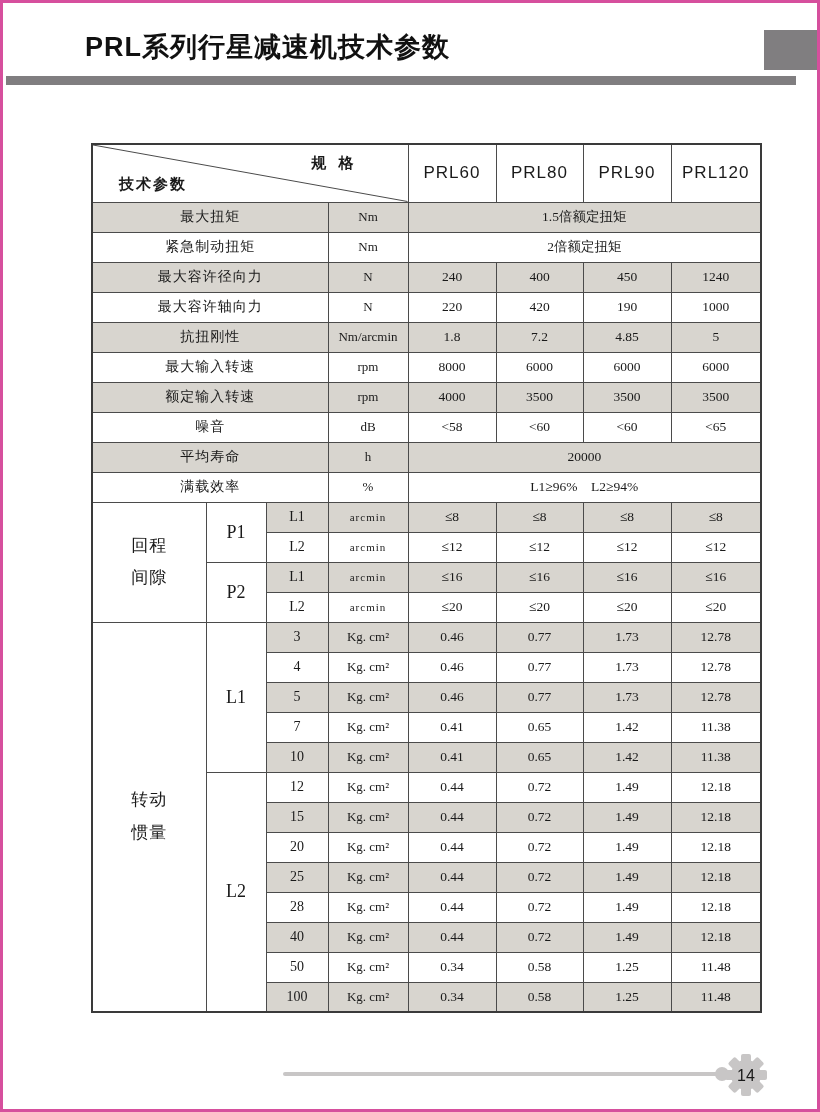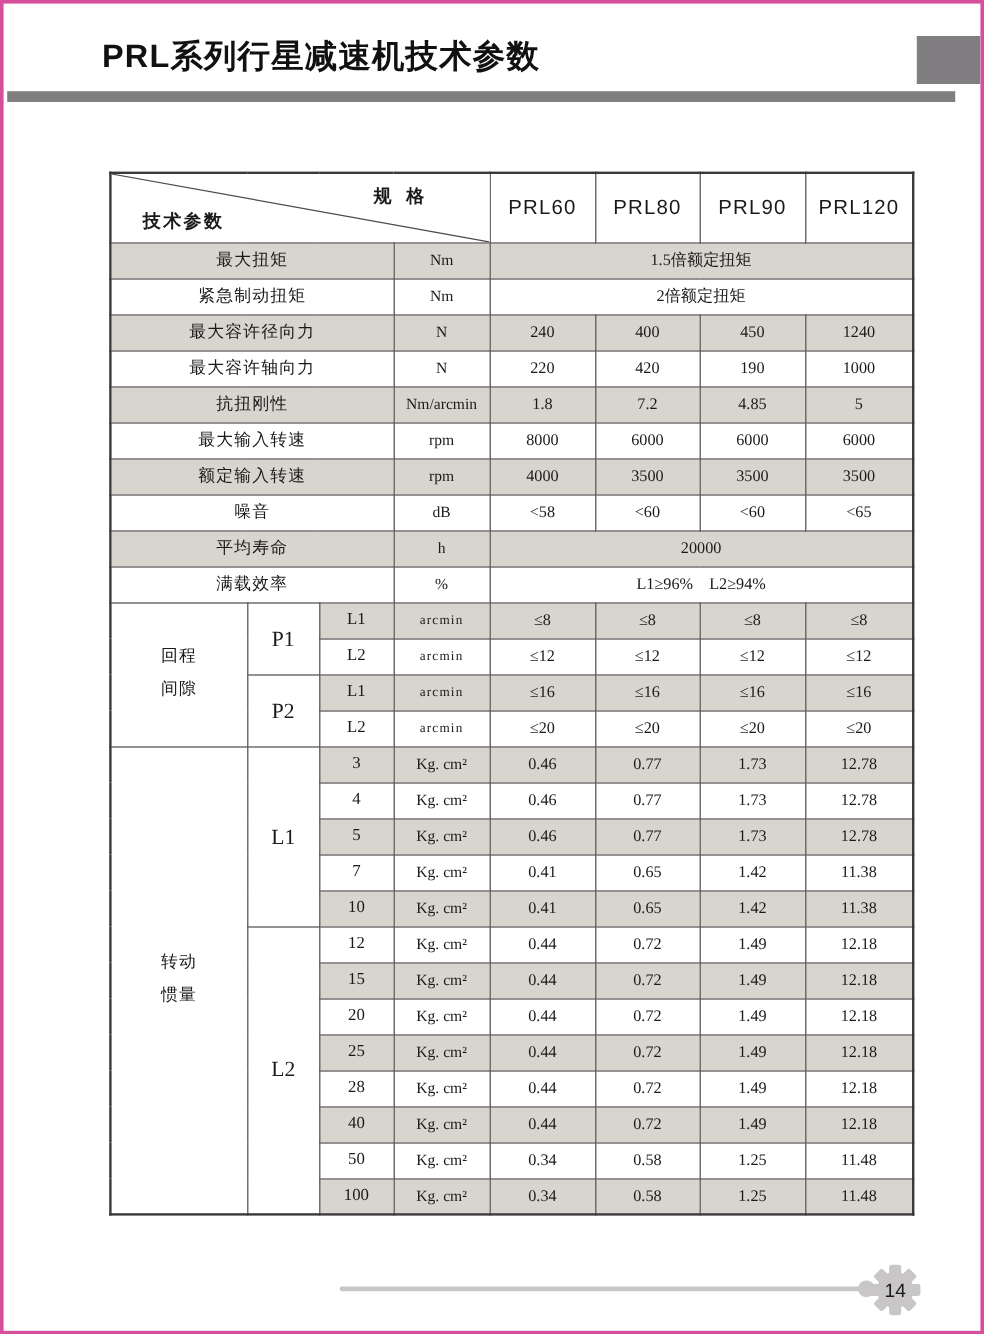--- a/index.html
+++ b/index.html
@@ -48,21 +48,21 @@
   .diag-line{position:absolute;left:0;top:0;width:100%;height:100%;}
   .spec-label{position:absolute;top:9px;right:50px;font-size:15px;font-weight:bold;letter-spacing:4px;text-align:right;}
   .param-label{position:absolute;bottom:8px;left:26px;font-size:15px;font-weight:bold;letter-spacing:2px;}
   th.model{font-size:17px;font-weight:normal;letter-spacing:1px;font-family:"Liberation Sans",sans-serif;margin-top:29px;}
   
   td.pname{font-size:14px;letter-spacing:1px;padding-right:78px;}
   td.unit{font-family:"Liberation Serif",serif;font-size:13px;}
   td.unit.arc{font-size:11px;letter-spacing:1px;}
   td.val{font-family:"Liberation Serif",serif;font-size:13.5px;}
   td.sub{font-family:"Liberation Serif",serif;font-size:14px;}
-  td.group{font-size:14px;letter-spacing:1px;white-space:pre-line;line-height:1.9;font-family:Liberation Mono, monospace;}
+  td.group{font-size:17px;letter-spacing:1px;white-space:pre-line;line-height:1.9;}
   td.gradecell{font-family:"Liberation Serif",serif;font-size:18px;}
   
   .footer-line{
     position:absolute;left:280px;top:1069px;width:438px;height:4px;
     background:#c8c6c6;border-radius:2px;
   }
   .footer-dot{
     position:absolute;left:712px;top:1064px;width:14px;height:14px;
     border-radius:50%;background:#c8c6c6;
   }

